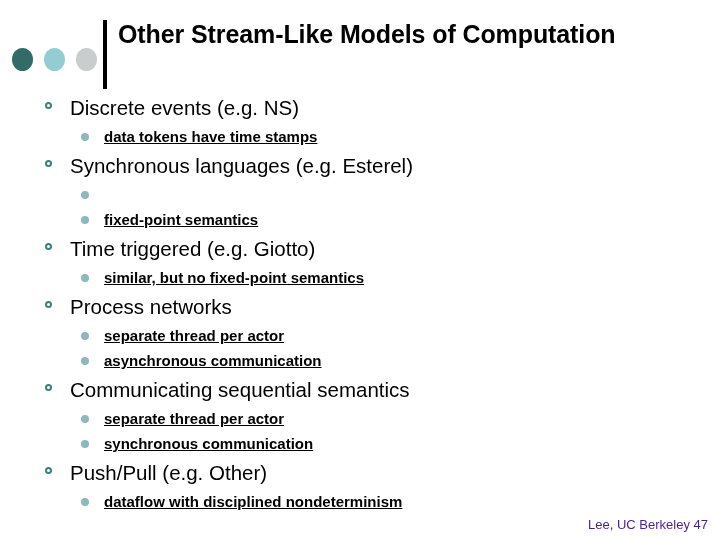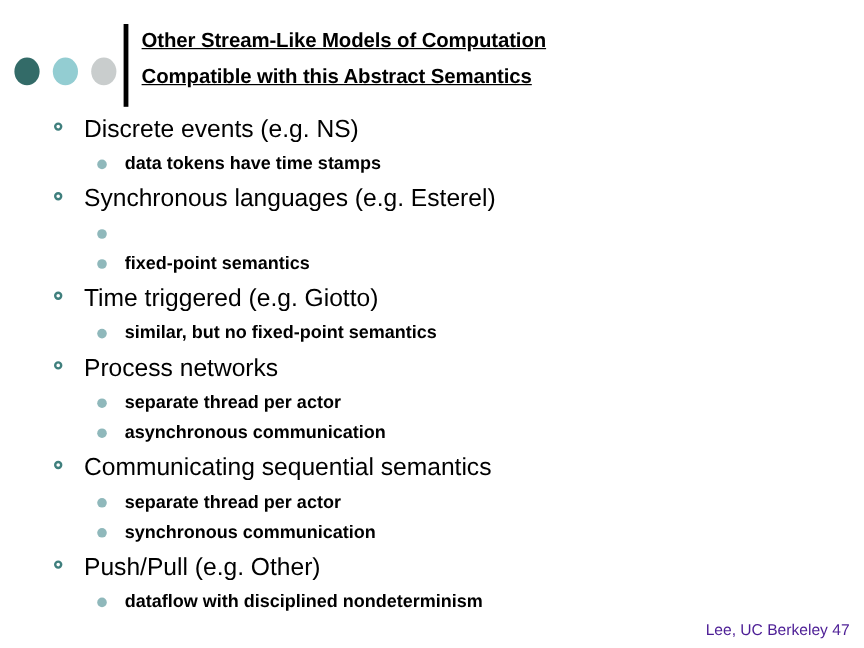--- a/index.html
+++ b/index.html
@@ -43,26 +43,25 @@
     top: 20px;
     width: 4px;
     height: 69px;
     background: #000000;
   }
   #slide-title {
     position: absolute;
     left: 118px;
     top: 19px;
     width: 592px;
-    font-size: 17px;
+    font-size: 25px;
     font-weight: bold;
     line-height: 30px;
     letter-spacing: -0.1px;
     color: #000000;
-    text-decoration: underline;
   }
   .title-line { display: block; white-space: nowrap; }
 
   
   #slide-body {
     position: absolute;
     left: 0;
     top: 91px;
     width: 688px;
   }
@@ -92,20 +91,21 @@
     font-size: 20.5px;
     font-weight: normal;
     line-height: 30px;
     color: #000000;
     white-space: nowrap;
   }
   
   .lvl2 {
     padding-left: 104px;
     min-height: 25px;
+    text-decoration: underline;
   }
   .lvl2 .bullet-glyph {
     position: absolute;
     left: 81px;
     top: 9px;
     width: 8px;
     height: 8px;
     border-radius: 50%;
     background: #8fb8bb;
   }
@@ -137,21 +137,20 @@
   <div id="header-dots">
     <span class="header-dot" style="background: rgb(51, 107, 104);"></span>
     <span class="header-dot" style="background: rgb(147, 205, 210);"></span>
     <span class="header-dot" style="background: rgb(201, 205, 205);"></span>
   </div>
 
   <div id="header-rule"></div>
 
   <div id="slide-title">
     <span class="title-line">Other Stream-Like Models of Computation</span>
-    <span class="title-line">Compatible with this Abstract Semantics</span>
   </div>
 
 </div>
 
 <div id="slide-body">
     <div class="bullet-row lvl1">
       <span class="bullet-glyph"></span>
       <span class="bullet-text">Discrete events (e.g. NS)</span>
     </div>
     <div class="bullet-row lvl2">

